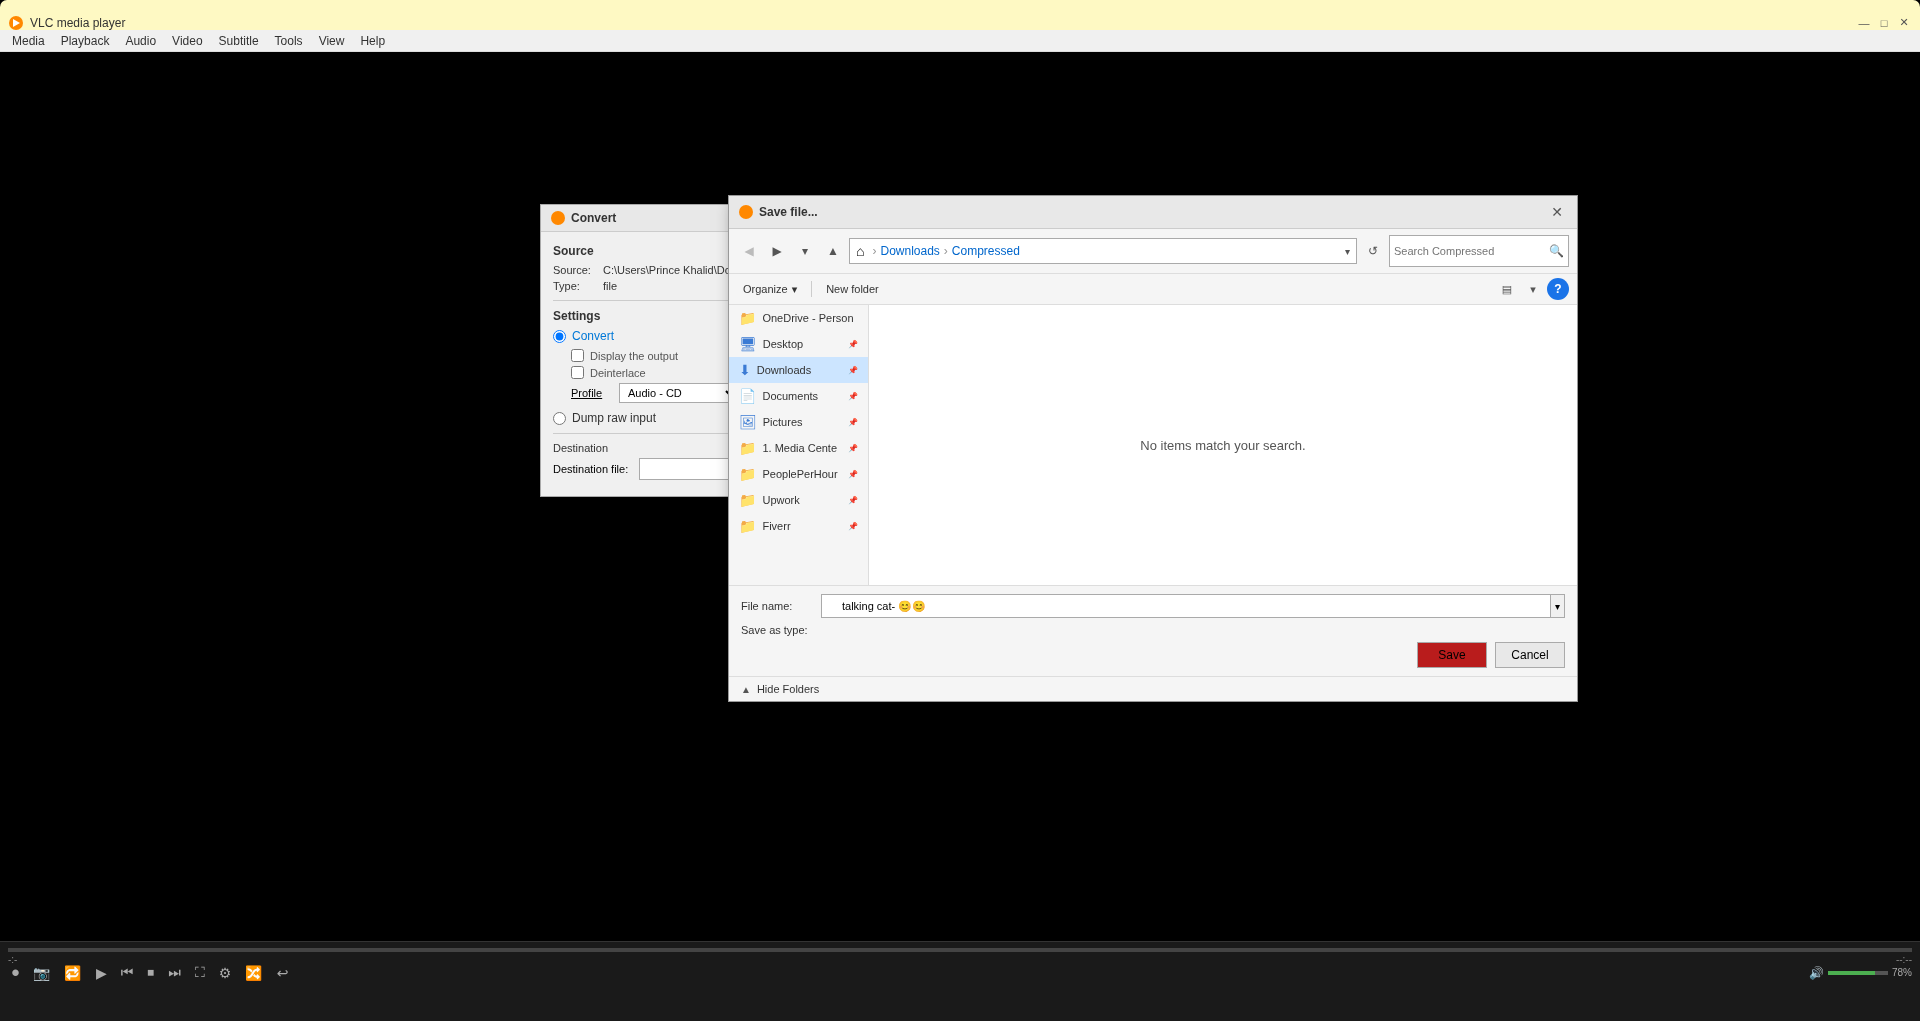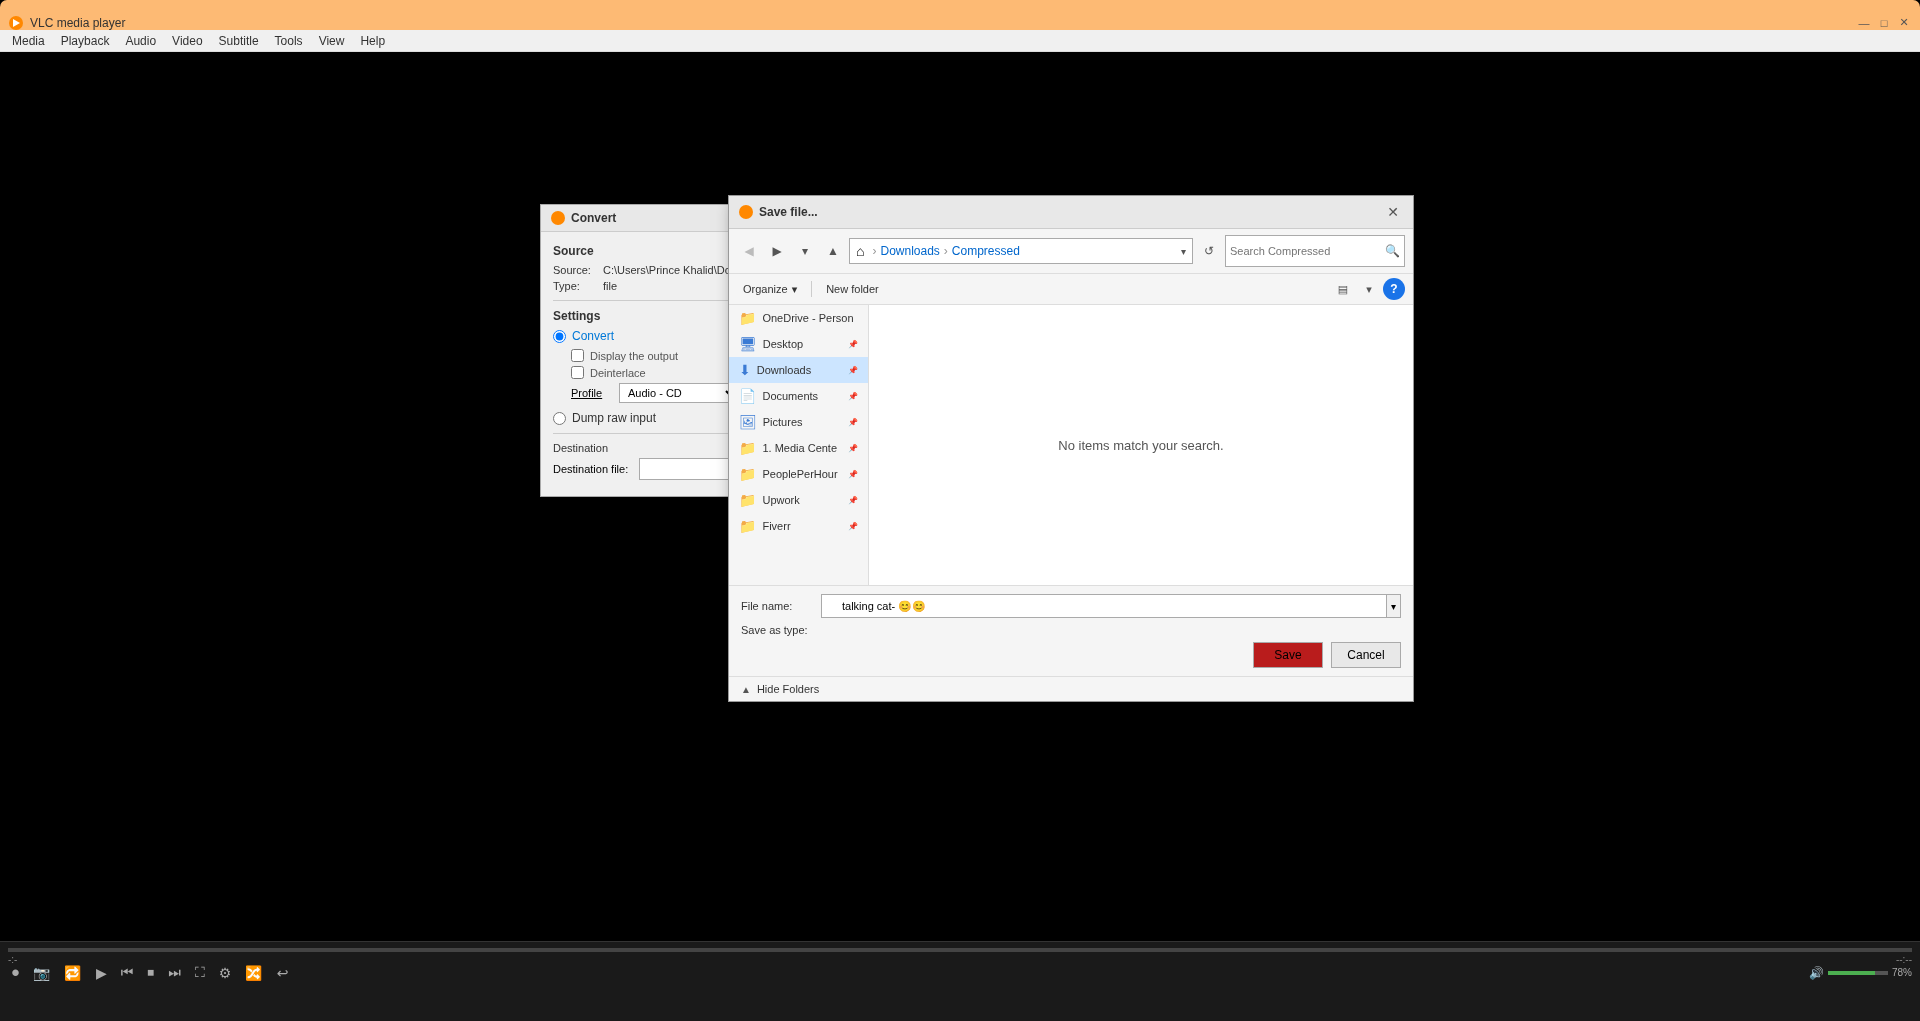--- a/index.html
+++ b/index.html
@@ -11,21 +11,21 @@
       font-size: 12px;
       overflow: hidden;
       position: relative;
     }
 
     
     .vlc-titlebar {
       position: absolute;
       top: 0; left: 0; right: 0;
       height: 46px;
-      background: #fdba74;
+      background: #fef9c3;
       display: flex;
       align-items: center;
       padding: 0 8px;
       border-bottom: 1px solid #ccc;
       z-index: 10;
       border-radius: 7px;
     }
     .vlc-icon {
       width: 16px; height: 16px;
       margin-right: 6px;
@@ -236,21 +236,21 @@
       background: #fff;
       font-size: 11px;
       padding: 2px;
     }
 
     
     .save-dialog {
       position: absolute;
       top: 195px;
       left: 728px;
-      width: 686px;
+      width: 850px;
       background: #f5f5f5;
       border: 1px solid #999;
       box-shadow: 6px 6px 16px rgba(0,0,0,0.5);
       z-index: 30;
     }
     .save-titlebar {
       background: #e8e8e8;
       border-bottom: 1px solid #ccc;
       padding: 6px 10px;
       display: flex;

